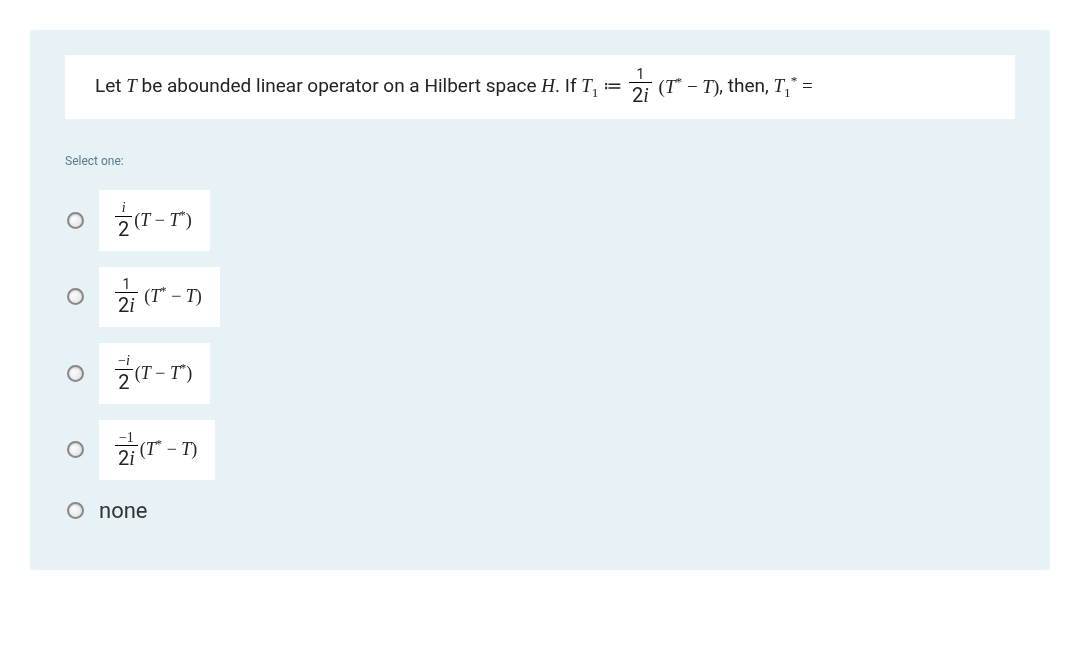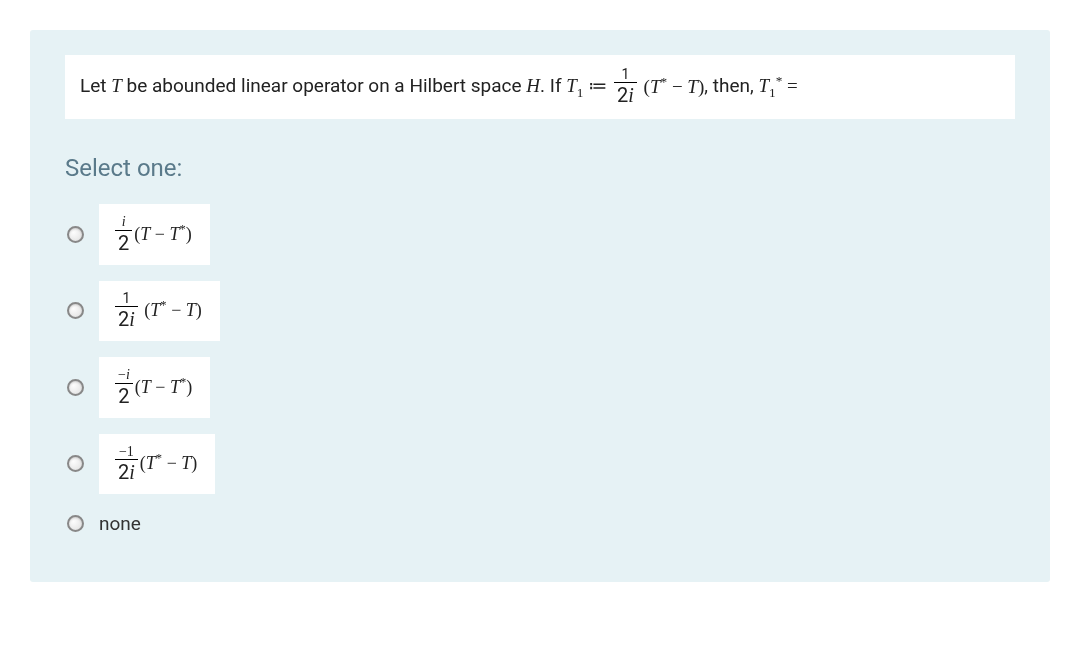--- a/index.html
+++ b/index.html
@@ -12,28 +12,28 @@
       background: #ffffff;
       padding: 30px;
     }
     .question-container {
       background: #e6f2f5;
       padding: 25px 35px 45px 35px;
       border-radius: 3px;
     }
     .question-text {
       background: #ffffff;
-      padding: 12px 15px;
+      padding: 12px 30px;
       font-size: 19px;
       color: #222;
       margin-bottom: 35px;
     }
     .select-label {
       color: #5a7a8a;
-      font-size: 24px;
+      font-size: 12px;
       margin-bottom: 22px;
     }
     .options {
       display: flex;
       flex-direction: column;
       gap: 16px;
     }
     .option {
       display: flex;
       align-items: center;
@@ -50,21 +50,21 @@
       flex-shrink: 0;
       cursor: pointer;
     }
     .math-box {
       background: #ffffff;
       padding: 10px 18px 10px 14px;
       font-size: 18px;
       color: #222;
     }
     .plain-option {
-      font-size: 19px;
+      font-size: 22px;
       color: #333;
       padding: 2px 0;
     }
     .frac {
       display: inline-block;
       vertical-align: middle;
       text-align: center;
       margin: 0 2px;
     }
     .frac .num {

